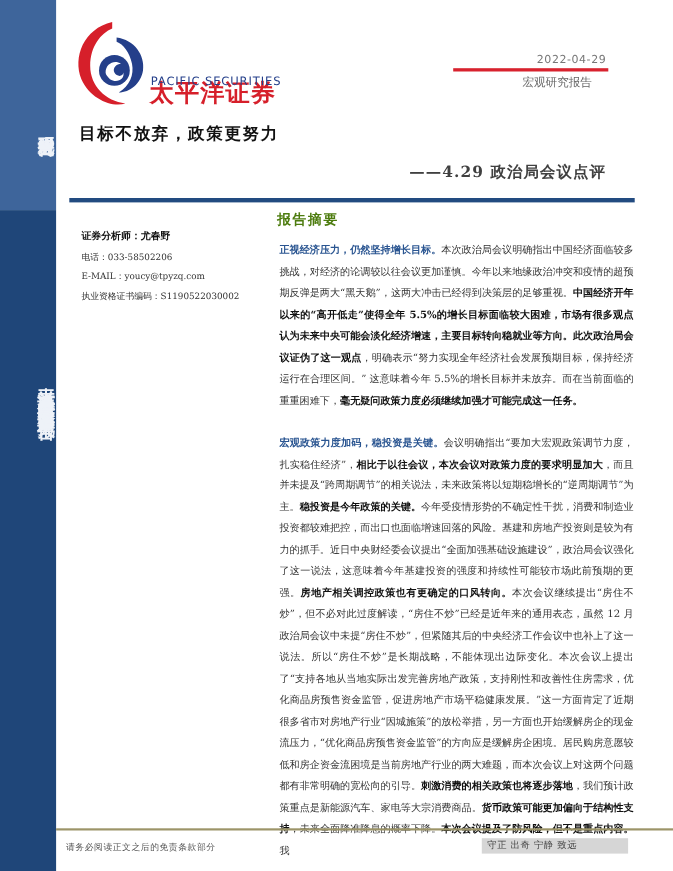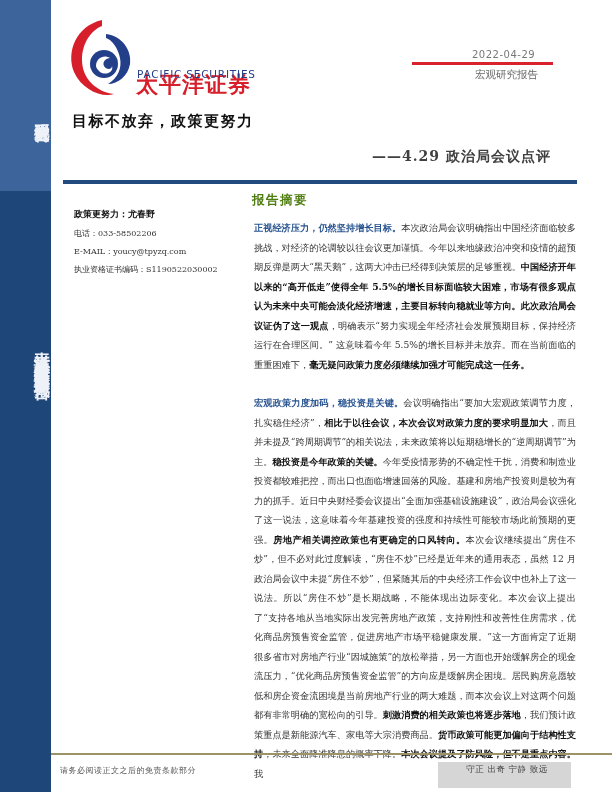--- a/index.html
+++ b/index.html
@@ -33,21 +33,21 @@
       font-size: 22px; color: #d61f2a; letter-spacing: 1px;
     }
     .logo-en {
       position: absolute; left: 137px; top: 68px;
       font-family: "DejaVu Sans", sans-serif; font-size: 10.5px;
       color: #243f8a; letter-spacing: 0.8px;
     }
 
     
     .date {
-      position: absolute; left: 472px; top: 49px;
+      position: absolute; left: 488px; top: 49px;
       font-family: "DejaVu Sans", sans-serif; font-size: 10px; color: #777;
       letter-spacing: 0.5px;
     }
     .red-rule {
       position: absolute; left: 412px; top: 62px; width: 141px; height: 3px;
       background: #d8222e;
     }
     .report-type {
       position: absolute; left: 475px; top: 68px;
       font-family: "DejaVu Sans", sans-serif; font-size: 10.5px; color: #666;
@@ -88,23 +88,23 @@
     
     .footer-rule {
       position: absolute; left: 51px; top: 753px; width: 561px; height: 2px;
       background: #9c9468;
     }
     .footer-left {
       position: absolute; left: 60px; top: 765px;
       font-size: 8px; color: #555; letter-spacing: 0.5px;
     }
     .footer-right {
-      position: absolute; left: 438px; top: 762px; width: 133px; height: 26px;
+      position: absolute; left: 438px; top: 762px; width: 133px; height: 14px;
       background: #d6d6d6; font-size: 8.5px; color: #444;
-      line-height: 15px; padding-left: 5px; letter-spacing: 0.5px; text-align: center;
+      line-height: 15px; padding-left: 5px; letter-spacing: 0.5px;
     }
   </style>
 </head>
 <body>
 
 <div class="sidebar-top"></div>
 <div class="sidebar-bottom"></div>
 <div class="vtext top">宏观研究报告</div>
 <div class="vtext bottom">太平洋证券股份有限公司证券研究报告</div>
 
@@ -121,21 +121,21 @@
 
 <div class="date">2022-04-29</div>
 <div class="red-rule"></div>
 <div class="report-type">宏观研究报告</div>
 
 <div class="title">目标不放弃，政策更努力</div>
 <div class="subtitle">——4.29 政治局会议点评</div>
 <div class="blue-rule"></div>
 
 <div class="analyst">
-  <span class="name">政策更努力：尤春野</span>
+  <span class="name">证券分析师：尤春野</span>
   <span class="line">电话：033-58502206</span>
   <span class="line">E-MAIL：youcy@tpyzq.com</span>
   <span class="line">执业资格证书编码：S1190522030002</span>
 </div>
 
 <div class="summary-heading">报告摘要</div>
 
 <div class="summary">
   <p>
     <span class="lead">正视经济压力，仍然坚持增长目标。</span><span>本次政治局会议明确指出中国经济面临较多挑战，对经济的论调较以往会议更加谨慎。今年以来地缘政治冲突和疫情的超预期反弹是两大“黑天鹅”，这两大冲击已经得到决策层的足够重视。</span><span class="b">中国经济开年以来的“高开低走”使得全年 5.5%的增长目标面临较大困难，市场有很多观点认为未来中央可能会淡化经济增速，主要目标转向稳就业等方向。此次政治局会议证伪了这一观点</span><span>，明确表示“努力实现全年经济社会发展预期目标，保持经济运行在合理区间。” 这意味着今年 5.5%的增长目标并未放弃。而在当前面临的重重困难下，</span><span class="b">毫无疑问政策力度必须继续加强才可能完成这一任务。</span>

